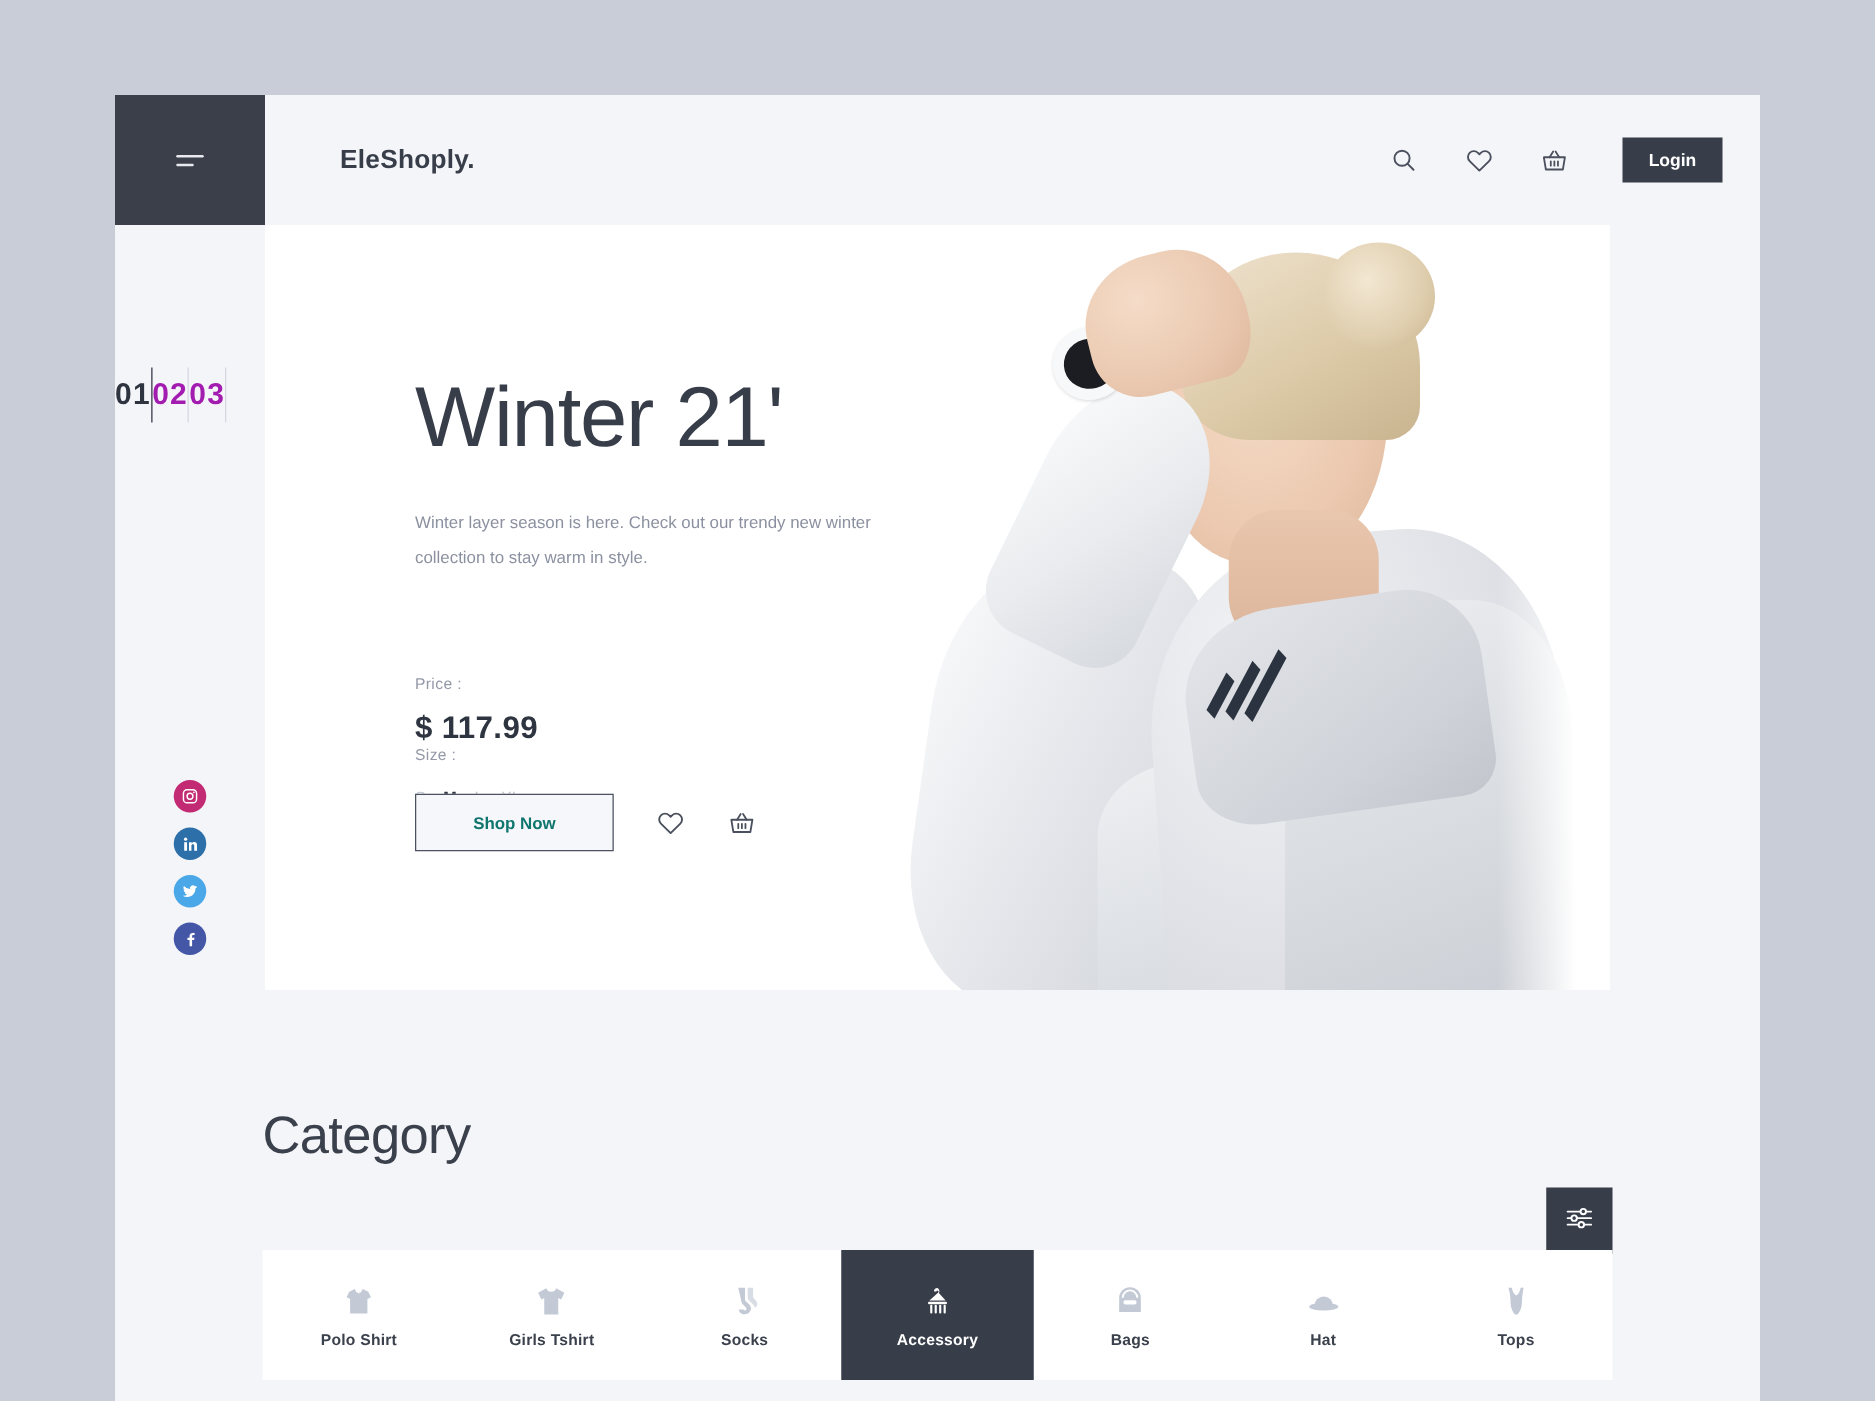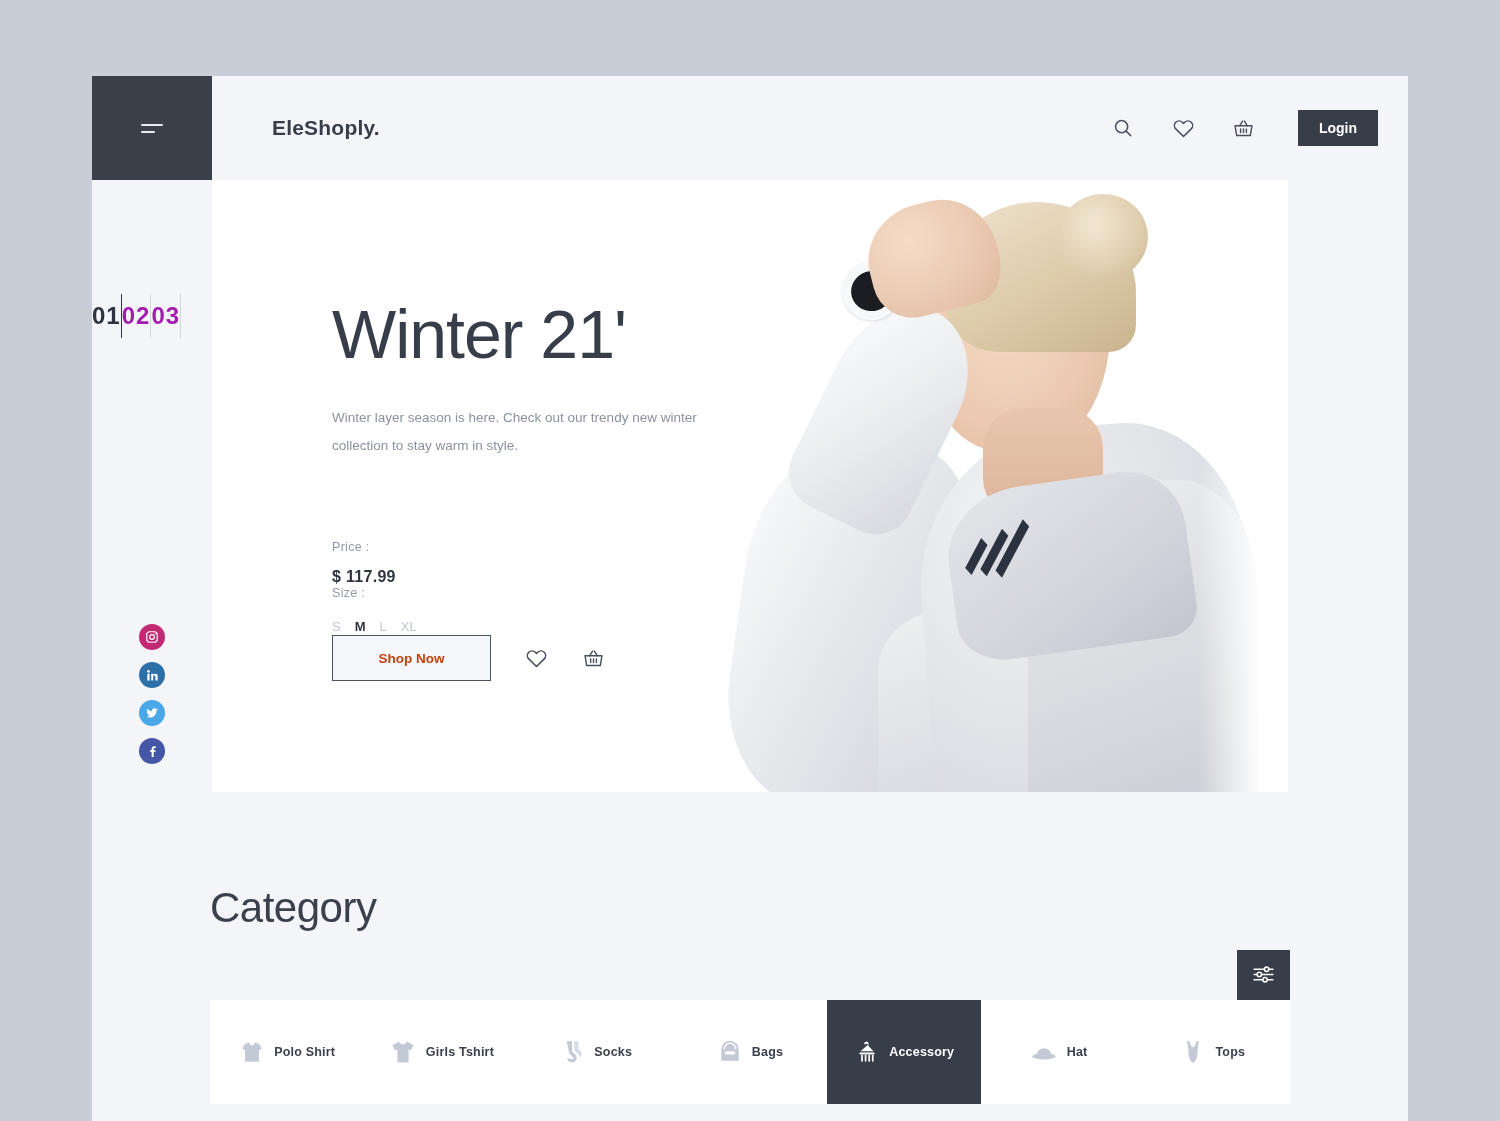--- a/index.html
+++ b/index.html
@@ -94,42 +94,42 @@
     letter-spacing: -1px; line-height: 1;
   }
   .hero-sub {
     margin-top: 36px;
     font-size: 13.5px; color: #8b91a0; line-height: 2.1; max-width: 370px;
   }
 
   .product-meta { position: absolute; left: 120px; top: 360px; display: flex; flex-direction: column; }
   .meta-col { display: flex; flex-direction: column; }
   .meta-label { font-size: 12.5px; color: #9499a7; margin-bottom: 14px; letter-spacing: 0.3px; }
-  .meta-price { font-size: 16px; font-weight: bold; color: #2f3540; letter-spacing: 0.3px; }
+  .meta-price { font-size: 25px; font-weight: bold; color: #2f3540; letter-spacing: 0.3px; }
   .col-price { width: 126px; }
   .col-color { width: 136px; }
 
   .swatches { display: flex; align-items: center; gap: 14px; height: 24px; }
   .swatch { width: 17px; height: 17px; border-radius: 50%; cursor: pointer; }
   .swatch.sel {
     width: 23px; height: 23px; border: 2px solid #d6dae2;
     display: flex; align-items: center; justify-content: center;
     background: #fff;
   }
   .swatch.sel i { display: block; width: 15px; height: 15px; border-radius: 50%; }
 
   .sizes { display: flex; align-items: center; gap: 14px; height: 24px; }
   .size { font-size: 13px; color: #c2c6d0; cursor: pointer; }
   .size.active { color: #2f3540; font-weight: bold; }
 
   .cta-row { position: absolute; left: 120px; top: 455px; display: flex; align-items: center; }
   .shop-btn {
     width: 159px; height: 46px;
     border: 1.5px solid #4b515e; background: #f6f7fa;
-    font-size: 13.5px; font-weight: bold; color: #c2410c;
+    font-size: 13.5px; font-weight: bold; color: #0f766e;
     display: flex; align-items: center; justify-content: center;
     cursor: pointer; font-family: "Liberation Sans", sans-serif;
   }
   .cta-icon { margin-left: 34px; color: #4a505d; display: flex; align-items: center; }
 
   
   .hero-photo {
     position: absolute; right: 0; top: 0; width: 560px; height: 612px;
     overflow: hidden;
   }
@@ -232,21 +232,21 @@
     display: flex; align-items: center; justify-content: center; cursor: pointer;
   }
 
   .cat-strip {
     position: absolute; left: 118px; top: 924px;
     width: 1080px; height: 104px;
     background: #ffffff;
     display: flex; align-items: stretch;
   }
   .cat-item {
-    flex: 1; display: flex; flex-direction: row;
+    flex: 1; display: flex; flex-direction: column;
     align-items: center; justify-content: center; gap: 9px;
     cursor: pointer; color: #3b414c;
   }
   .cat-item.active { background: #373d49; color: #ffffff; }
   .cat-ico { color: #c3c9d5; display: flex; align-items: center; justify-content: center; height: 30px; }
   .cat-item.active .cat-ico { color: #ffffff; }
   .cat-label { font-size: 12.5px; font-weight: bold; letter-spacing: 0.2px; }
 </style>
 </head>
 <body>
@@ -426,45 +426,45 @@
     <div class="cat-item">
       <span class="cat-ico">
         <svg width="26" height="26" viewBox="0 0 24 24" fill="currentColor">
           <path d="M7 2h5v8.6c0 2.4 4.4 3.4 4.4 6.6 0 2.4-2 4.4-4.6 4.4-2.4 0-4.2-1.6-4.4-3.6h3.4c.3.5.7.8 1.2.8.8 0 1.2-.6 1.2-1.2 0-1.6-4.2-2.8-4.2-7z"></path>
           <path d="M14 2h4v6.4c0 2 3 2.8 3 5.4 0 1.2-.6 2.4-1.6 3.1-.4-2.4-2.6-3.6-3.8-4.8-1-1-1.6-1.9-1.6-3.5z" opacity=".65"></path>
         </svg>
       </span>
       <span class="cat-label">Socks</span>
     </div>
 
-    <div class="cat-item">
-      <span class="cat-ico">
-        <svg width="26" height="26" viewBox="0 0 24 24" fill="currentColor">
-          <path d="M4 9.6A8 8 0 0 1 20 9.6V20H4z"></path>
-          <rect x="7.2" y="11.2" width="9.6" height="3.2" rx="1.4" fill="#ffffff"></rect>
-          <path d="M6.6 9.4a5.4 5.4 0 0 1 10.8 0" fill="none" stroke="#ffffff" stroke-width="1.4"></path>
-        </svg>
-      </span>
-      <span class="cat-label">Bags</span>
-    </div>
-
     <div class="cat-item active">
       <span class="cat-ico">
         <svg width="26" height="26" viewBox="0 0 24 24" fill="currentColor">
           <path d="M12 2.2a2.6 2.6 0 0 0-2.6 2.6h1.8a.8.8 0 1 1 1.4.7L6 11.4h12L13 5.9a2.6 2.6 0 0 0-1-3.7z"></path>
           <rect x="5" y="12.4" width="14" height="1.8" rx=".8"></rect>
           <rect x="6.6" y="14.6" width="1.6" height="6.4" rx=".7"></rect>
           <rect x="9.9" y="14.6" width="1.6" height="6.4" rx=".7"></rect>
           <rect x="13.2" y="14.6" width="1.6" height="6.4" rx=".7"></rect>
           <rect x="16.5" y="14.6" width="1.6" height="6.4" rx=".7"></rect>
         </svg>
       </span>
       <span class="cat-label">Accessory</span>
     </div>
 
+    <div class="cat-item">
+      <span class="cat-ico">
+        <svg width="26" height="26" viewBox="0 0 24 24" fill="currentColor">
+          <path d="M4 9.6A8 8 0 0 1 20 9.6V20H4z"></path>
+          <rect x="7.2" y="11.2" width="9.6" height="3.2" rx="1.4" fill="#ffffff"></rect>
+          <path d="M6.6 9.4a5.4 5.4 0 0 1 10.8 0" fill="none" stroke="#ffffff" stroke-width="1.4"></path>
+        </svg>
+      </span>
+      <span class="cat-label">Bags</span>
+    </div>
+
 
     <div class="cat-item">
       <span class="cat-ico">
         <svg width="28" height="28" viewBox="0 0 24 24" fill="currentColor">
           <path d="M5.6 15.2a6.4 6.4 0 0 1 12.8 0z"></path>
           <ellipse cx="12" cy="15.8" rx="10" ry="2.6"></ellipse>
         </svg>
       </span>
       <span class="cat-label">Hat</span>
     </div>

